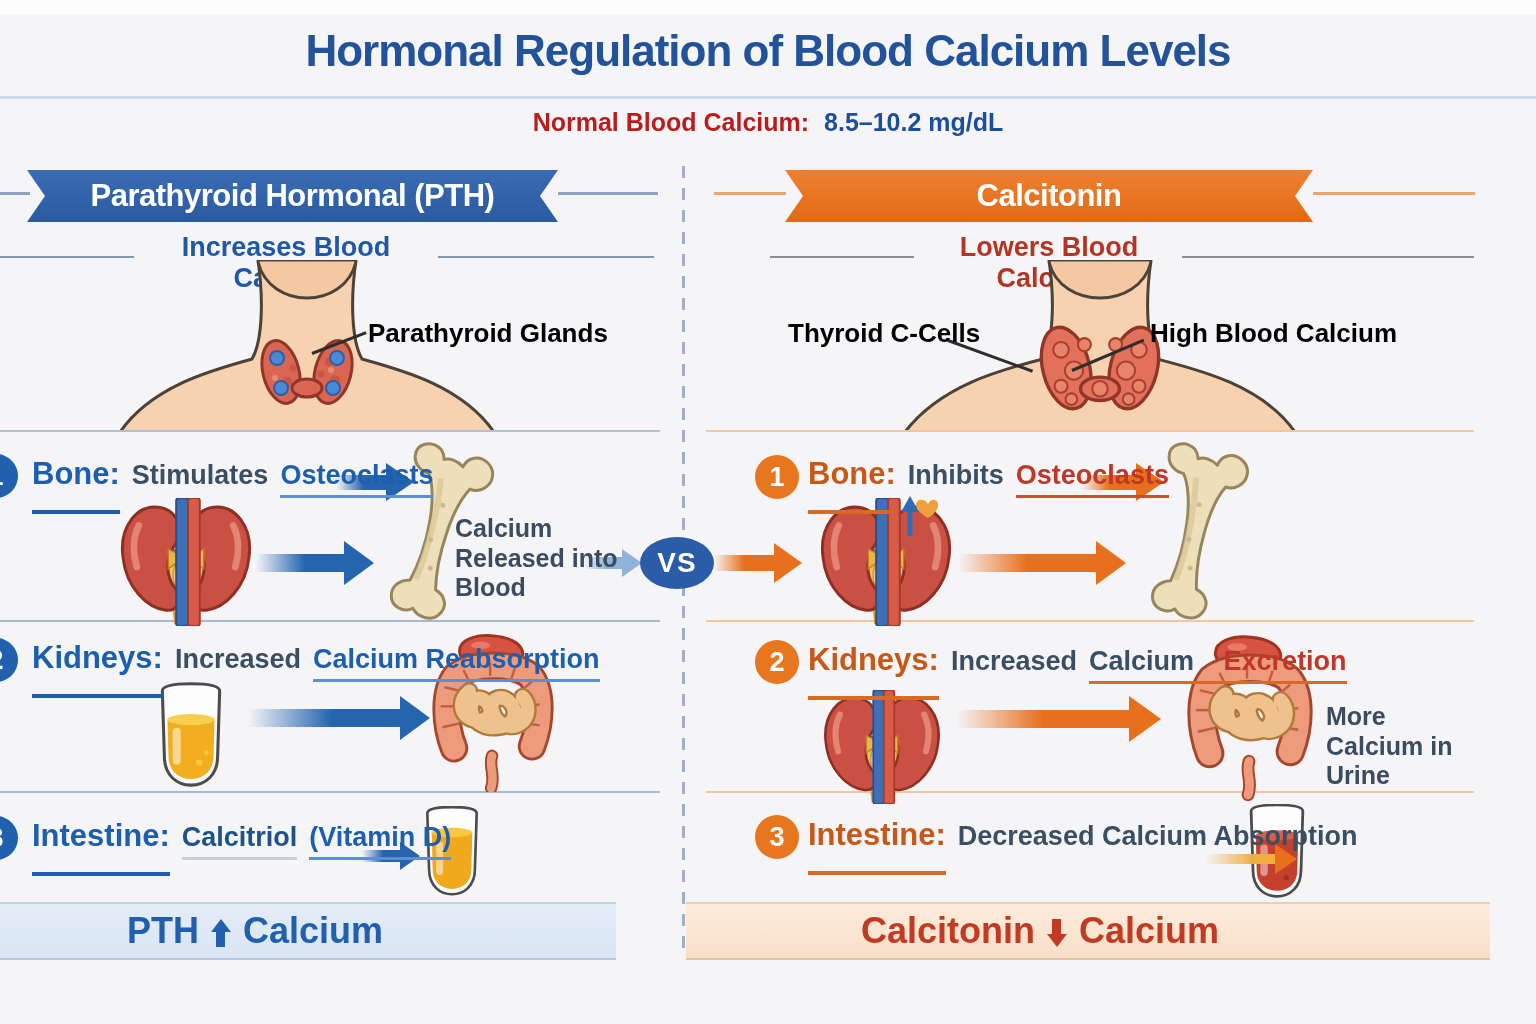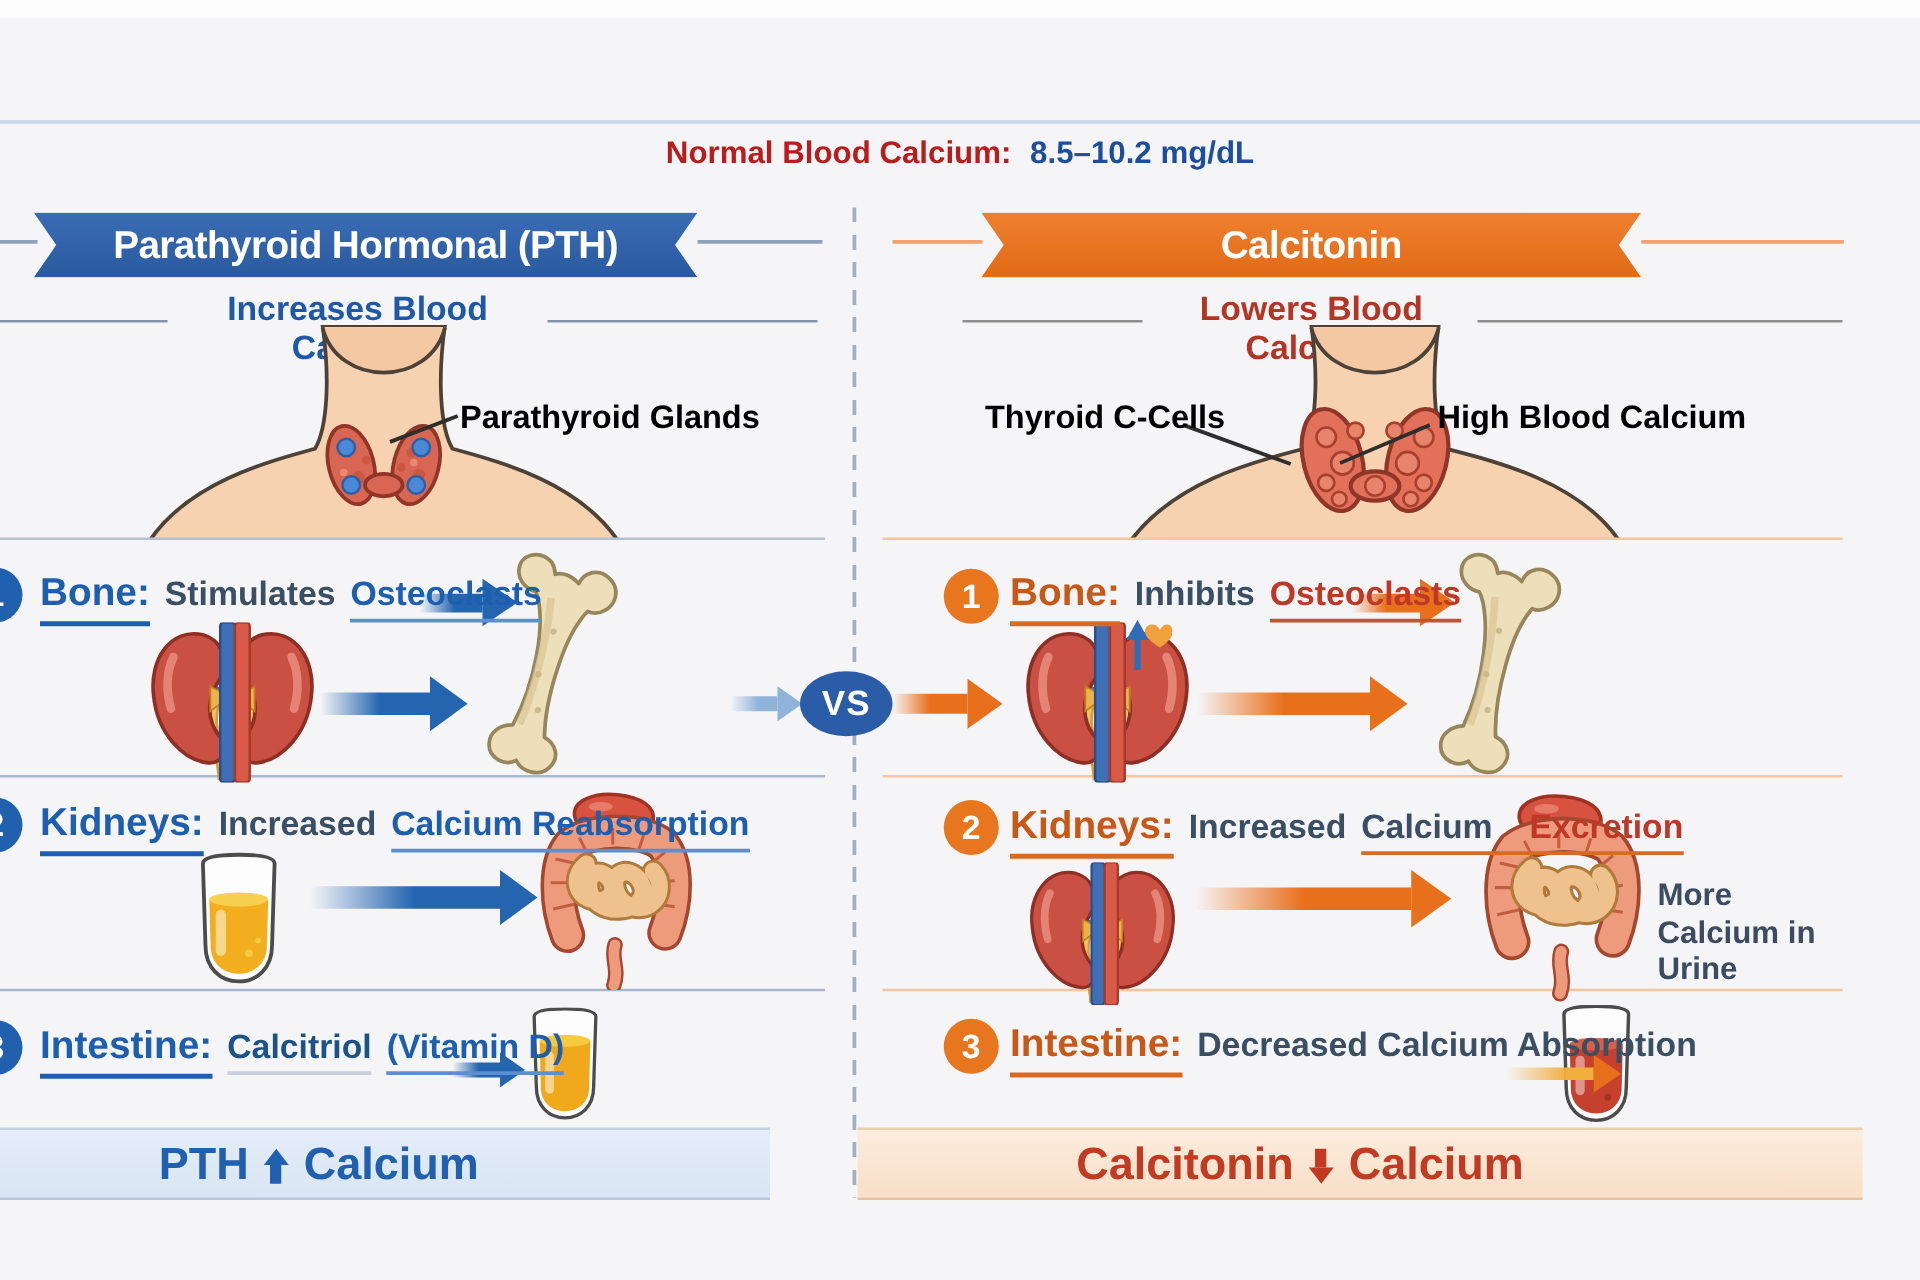--- a/index.html
+++ b/index.html
@@ -31,21 +31,21 @@
   .subhead.blue{color:#2058a8;}
   .subhead.red{color:#b43524;}
 
   
   .num-circle{width:44px;height:44px;border-radius:50%;display:flex;align-items:center;
               justify-content:center;color:#fff;font-size:27px;font-weight:bold;z-index:3;}
   .num-circle.blue{background:#2160ae;}
   .num-circle.orange{background:#e8761f;}
 
   .sec-header{display:flex;align-items:baseline;gap:12px;white-space:nowrap;z-index:3;}
-  .organ{font-size:31px;font-weight:bold;display:inline-block;padding-bottom:5px;}
+  .organ{font-size:31px;font-weight:bold;display:inline-block;padding-bottom:18px;}
   .organ.blue{color:#1d5fae;border-bottom:4px solid #1d5fae;}
   .organ.orange{color:#c65917;border-bottom:4px solid #d96a24;}
   .action{font-size:27px;font-weight:bold;color:#3a4f63;}
   .target{font-size:27px;font-weight:bold;display:inline-block;padding-bottom:4px;}
   .target.blue{color:#1d5fae;border-bottom:3px solid #5b8fd0;}
   .target.red{color:#bf3726;border-bottom:3px solid #c8502e;}
   .target.mixed{border-bottom:3px solid #d96a24;}
   .target.mixed .t-a{color:#3a4f63;}
   .target.mixed .t-b{color:#bf3726;margin-left:22px;}
   .action.navy{color:#1d5286;border-bottom:3px solid #c9cedb;padding-bottom:4px;}
@@ -90,20 +90,21 @@
   .glyph-arrow.down .tri{border-width:13px 10px 0 10px;border-top-color:currentColor;}
   .glyph-arrow .stem{width:9px;height:15px;background:currentColor;}
 </style>
 </head>
 <body>
 
 <div class="canvas">
 
   <div class="abs topband"></div>
 
+  <div class="abs title">Hormonal Regulation of Blood Calcium Levels</div>
   <div class="abs hline" style="left:0;top:96px;width:1536px;background:#c9d9ea;"></div>
   <div class="abs subtitle">
     <span class="lbl">Normal Blood Calcium:</span>
     <span class="val">8.5–10.2 mg/dL</span>
   </div>
 
   <div class="abs vdash"></div>
 
   <div class="abs hline" style="left:0;top:192px;width:30px;background:#8ea3bd;"></div>
   <div class="abs hline" style="left:558px;top:192px;width:100px;background:#8ea3bd;"></div>
@@ -222,20 +223,21 @@
       <div class="head" style="border-width:22px 0 22px 30px;"></div>
   </div>
 
   <svg class="abs" style="left:388px;top:444px;transform:rotate(13deg);" width="100" height="182" viewBox="0 0 100 180">
     <path d="M34,6 C22,-2 8,6 10,18 C11,26 19,32 27,32 C33,40 38,58 39,80 C40,102 38,122 33,140 C24,142 16,149 18,159 C20,170 34,174 42,167 C48,175 63,176 69,167 C76,157 70,147 60,144 C56,126 56,106 58,86 C60,64 65,48 71,38 C80,40 90,32 90,22 C90,10 76,2 66,8 C62,10 60,14 59,18 C52,13 44,12 39,15 C38,11 36,8 34,6 Z" fill="#eedfbb" stroke="#97855c" stroke-width="3" stroke-linejoin="round"></path>
     <path d="M40,34 C44,60 44,110 38,138" stroke="#d8c493" stroke-width="6" fill="none" opacity=".7"></path>
     <circle cx="48" cy="60" r="2.5" fill="#cdb98b"></circle>
       <circle cx="44" cy="96" r="2.5" fill="#cdb98b"></circle>
       <circle cx="50" cy="124" r="2.5" fill="#cdb98b"></circle>
   </svg>
+  <div class="abs result" style="left:455px;top:514px;width:185px;">Calcium Released into Blood</div>
   <div class="abs arr arr-lblue" style="left:584px;top:549px;width:58px;height:28px;">
     <div class="shaft" style="height:12px;"></div>
       <div class="head" style="border-width:14px 0 14px 20px;"></div>
   </div>
 
   <div class="abs vs">VS</div>
 
   <div class="abs arr arr-orange" style="left:714px;top:543px;width:88px;height:40px;">
     <div class="shaft" style="height:16px;"></div>
       <div class="head" style="border-width:20px 0 20px 28px;"></div>

